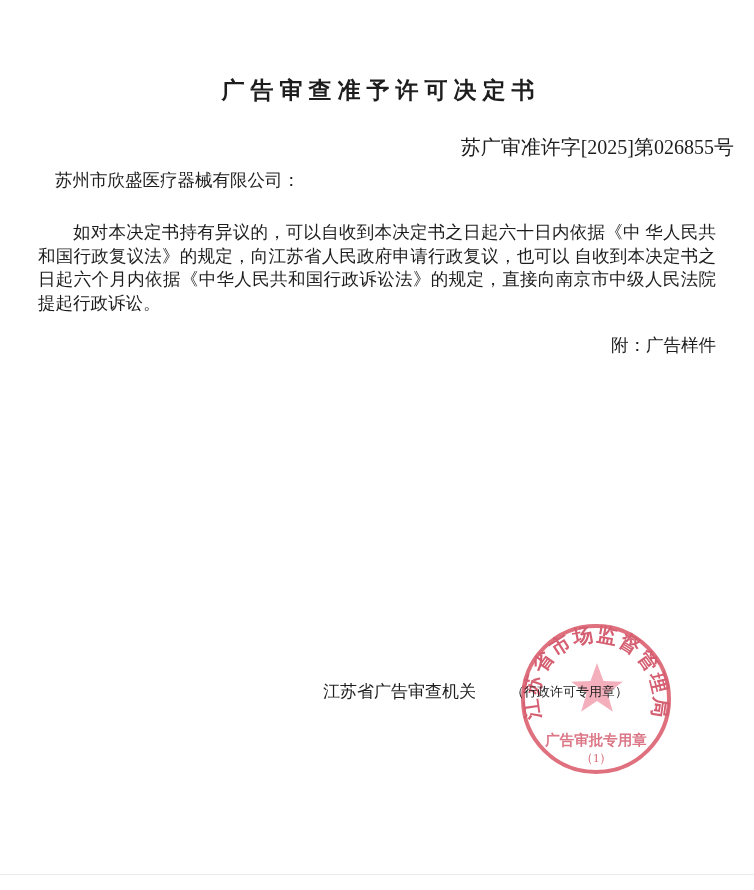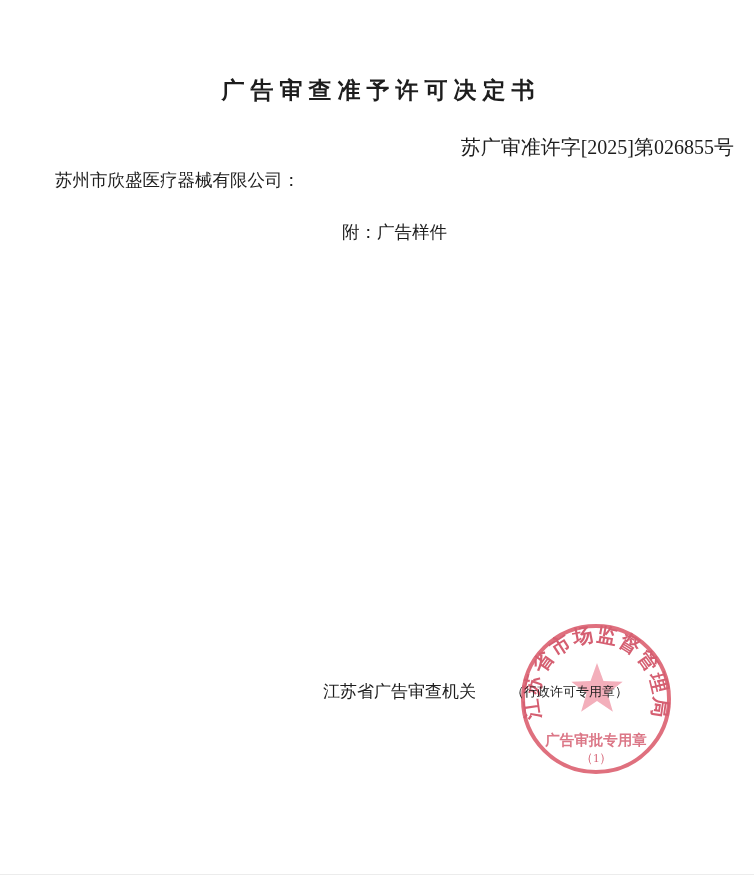--- a/index.html
+++ b/index.html
@@ -48,21 +48,21 @@
     width: 678px;
   }
   .body-block p {
     font-size: 17.5px;
     line-height: 23.5px;
     text-align: justify;
     text-indent: 2em;
     margin: 0 0 19px 0;
   }
   .body-block p.attachment {
-    text-align: center;
+    text-align: right;
     margin-bottom: 0;
   }
   .issuer {
     position: absolute;
     top: 680px;
     left: 323px;
     font-size: 17px;
     line-height: 24px;
     z-index: 3;
     text-align: center;
@@ -106,20 +106,21 @@
 
 <div class="page">
 
   <h1 class="title">广告审查准予许可决定书</h1>
 
   <div class="doc-number">苏广审准许字[2025]第026855号</div>
 
   <div class="addressee">苏州市欣盛医疗器械有限公司：</div>
 
   <div class="body-block">
+    <p>如对本决定书持有异议的，可以自收到本决定书之日起六十日内依据《中 华人民共和国行政复议法》的规定，向江苏省人民政府申请行政复议，也可以 自收到本决定书之日起六个月内依据《中华人民共和国行政诉讼法》的规定，直接向南京市中级人民法院提起行政诉讼。</p>
     <p class="attachment">附：广告样件</p>
   </div>
 
   <div class="issuer">江苏省广告审查机关</div>
   <div class="seal-note">（行政许可专用章）</div>
 
   <div class="seal">
     <svg width="156" height="156" viewBox="0 0 156 156">
       <circle cx="78" cy="78" r="73" fill="none" stroke-width="4" stroke="#dd6474"></circle>
       <polygon points="79,42 85.5,60.1 104.7,60.7 89.5,72.4 94.9,90.8 79,80 63.1,90.8 68.5,72.4 53.3,60.7 72.5,60.1" stroke-width="1" fill="#f2a9b6"></polygon>

